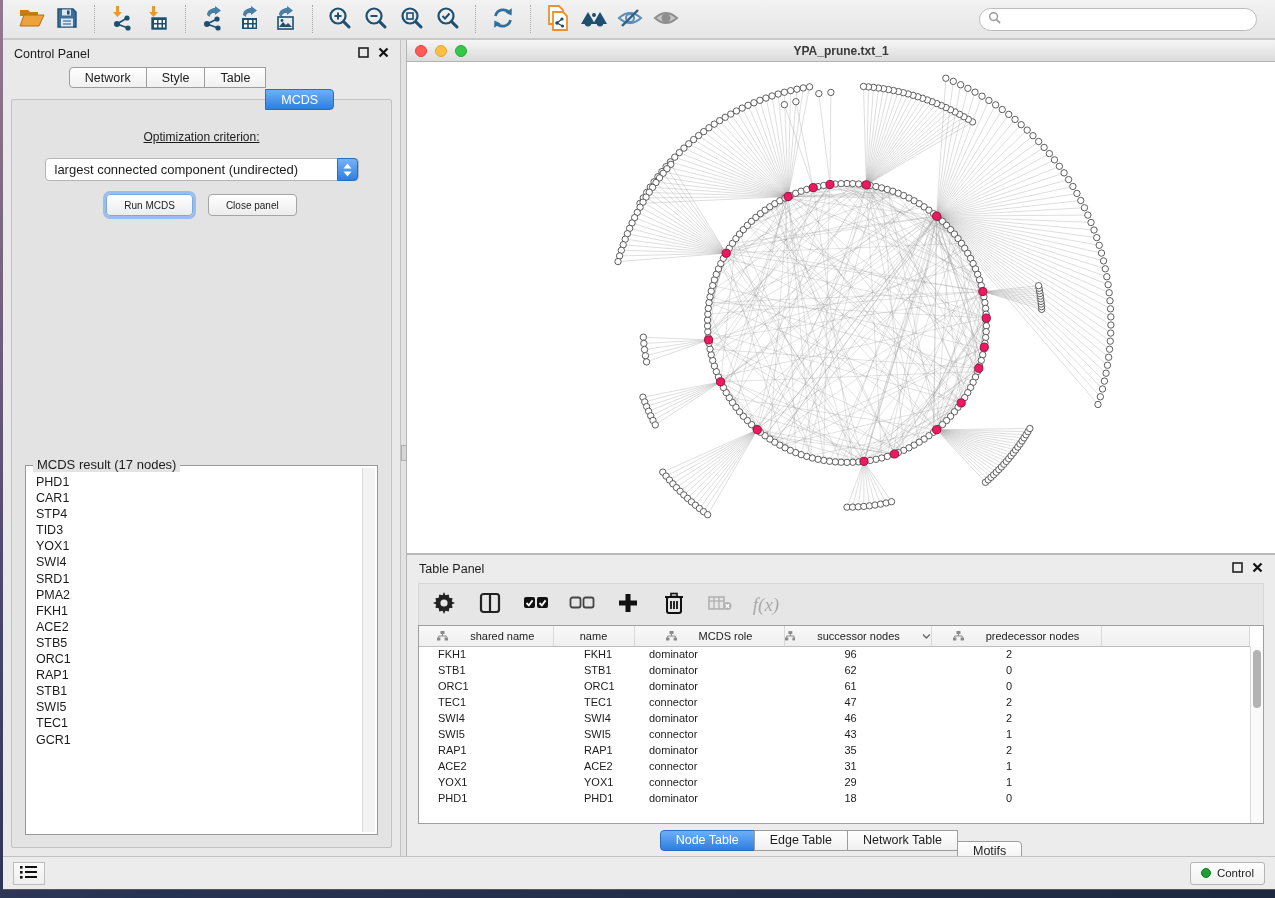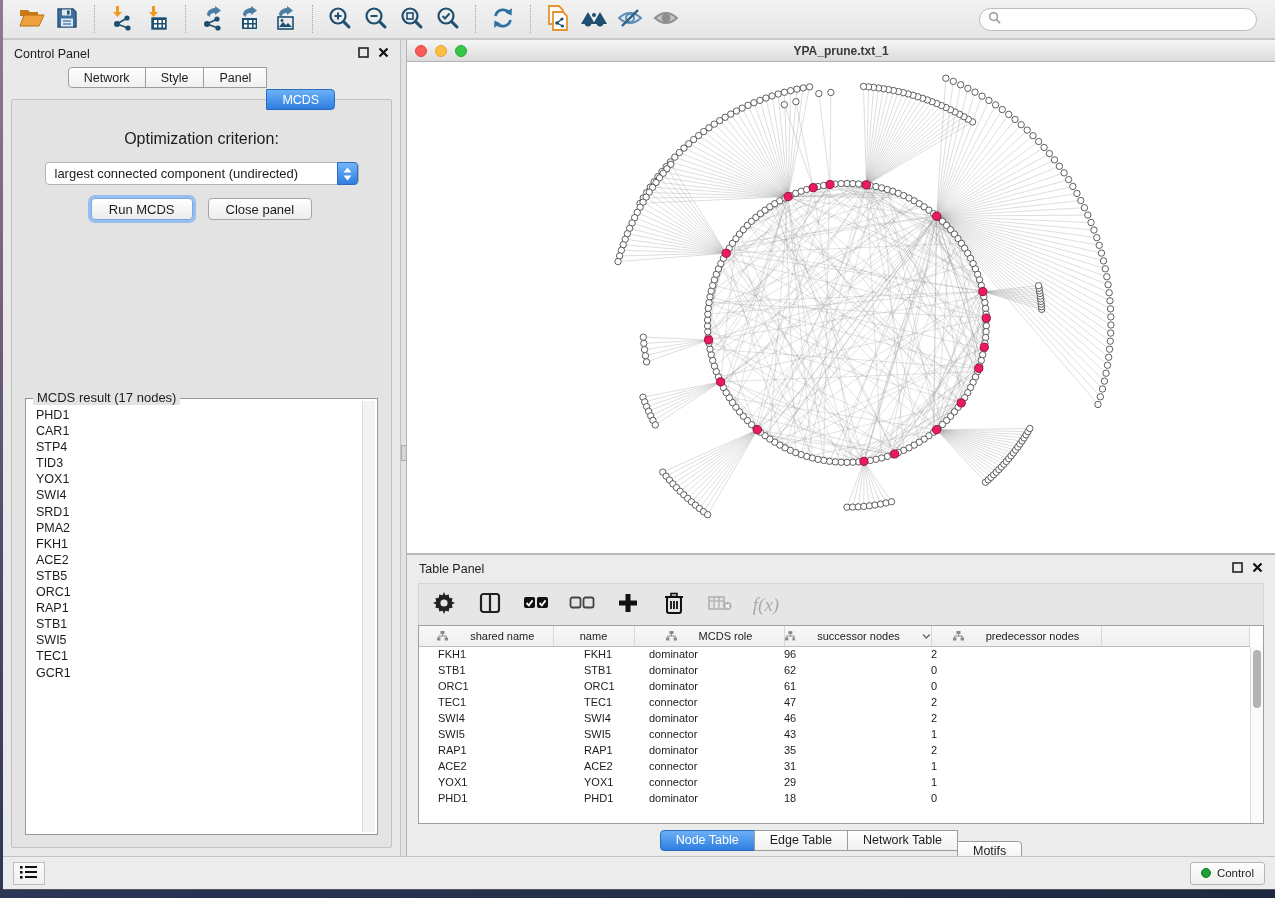--- a/index.html
+++ b/index.html
@@ -42,37 +42,37 @@
     height:21px; padding:0 15px; display:flex; align-items:center; font-size:12.5px;
     background:linear-gradient(#ffffff,#f0f0f0); border:1px solid #9d9d9d; margin-left:-1px; cursor:default;
   }
   .seg-tab:first-child { border-radius:4px 0 0 4px; margin-left:0;text-align:right; }
   .seg-tab:last-child { border-radius:0 4px 4px 0;margin-top:22px; }
   .seg-tab.selected { background:linear-gradient(#6cb0f7,#2e7ee0); border-color:#2a6cc0; color:#fff; }
   .cp-box {
     flex:1; margin:0 8px 8px; border:1px solid #c2c2c2; border-radius:2px; background:#e3e3e3;
     display:flex; flex-direction:column; padding:30px 10px 12px; min-height:0;
   }
-  .opt-label { text-align:center; font-size:16px; }
+  .opt-label { text-align:center; font-size:12px;text-decoration:underline; }
   .mac-select {
     margin:14px auto 0; width:314px; height:23px; background:#fff; border:1px solid #b5b5b5; border-radius:4px;
     display:flex; align-items:center; font-size:13px; padding-left:9px; position:relative;
   }
   .mac-select .stepper {
     position:absolute; right:0; top:-1px; bottom:-1px; width:21px; border-radius:0 4px 4px 0;
     background:linear-gradient(#74b3f8,#2e7ee0); border:1px solid #2a6cc0; display:flex; flex-direction:column; align-items:center; justify-content:center; gap:2px;
   }
   .btn-row { display:flex; justify-content:center; gap:15px; margin-top:13px; }
   .aqua-btn {
-    height:22px; padding:0 17px; font-size:13px; font-family:inherit; color:#1c1c1c;
+    height:22px; padding:0 17px; font-size:10px; font-family:inherit; color:#1c1c1c;
     background:linear-gradient(#ffffff,#ececec); border:1px solid #a5a5a5; border-radius:4px;
   }
   .aqua-btn.focused { box-shadow:0 0 0 3px rgba(100,165,245,.6); border-color:#7aa8e0; }
   .cp-spacer { flex:1; }
-  .result-group { position:relative; height:437px; border:1px solid #989898; background:#fff; margin:0 3px; }
+  .result-group { position:relative; height:370px; border:1px solid #989898; background:#fff; margin:0 3px; }
   .result-legend { position:absolute; top:-9px; left:7px; background:#e3e3e3; padding:0 4px; font-size:13px; z-index:1; }
   .result-list { position:absolute; inset:2px 16px 2px 2px; overflow:hidden; padding:6px 0 0 8px; background:#fff; }
   .result-item { font-size:12.5px; line-height:16.1px; }
   .result-track { position:absolute; top:2px; right:2px; bottom:2px; width:13px; background:#f3f3f3; border-left:1px solid #dcdcdc; }
 
   
   .right { flex:1; display:flex; flex-direction:column; min-width:0; }
   .network-window { height:515px; flex:0 0 515px; display:flex; flex-direction:column; border-bottom:2px solid #b9b9b9; }
   .net-titlebar {
     height:22px; background:linear-gradient(#f5f5f5,#dcdcdc); border-bottom:1px solid #b3b3b3;
@@ -97,21 +97,21 @@
   table.node-table { border-collapse:collapse; width:calc(100% - 13px); table-layout:fixed; }
   .node-table th {
     height:20px; background:linear-gradient(#f8f8f8,#efefef); border-bottom:1px solid #bfbfbf; border-right:1px solid #d9d9d9;
     font-weight:400; font-size:11px; color:#222; white-space:nowrap; overflow:hidden;
   }
   .th-inner { display:flex; align-items:center; justify-content:center; gap:22px; }
   .node-table td { height:16px; font-size:11px; white-space:nowrap; overflow:hidden; }
   td.c0 { padding-left:19px; }
   td.c1 { padding-left:31px; }
   td.c2 { padding-left:15px; }
-  td.num { text-align:left; padding-right:14px; }
+  td.num { text-align:center; padding-right:14px; }
   .vscroll { position:absolute; top:21px; right:0; bottom:0; width:13px; background:#fafafa; border-left:1px solid #d9d9d9; }
   .vscroll .thumb { position:absolute; top:3px; left:2px; width:8px; height:58px; background:#b3b3b3; border-radius:5px; }
   .tp-tabs { height:32px; flex:0 0 32px; display:flex; justify-content:center; align-items:center; }
 
   
   .status-bar { height:33px; flex:0 0 33px; background:#ececec; border-top:1px solid #c2c2c2; display:flex; align-items:center; padding:0 10px; }
   .list-btn { width:32px; height:23px; background:linear-gradient(#fbfbfb,#efefef); border:1px solid #bdbdbd; display:flex; align-items:center; justify-content:center; }
   .memory-btn {
     margin-left:auto; height:23px; padding:0 10px; display:flex; align-items:center; gap:6px; font-size:11.5px;
     background:linear-gradient(#fdfdfd,#f0f0f0); border:1px solid #b5b5b5; border-radius:3px;
@@ -295,21 +295,21 @@
         </span>
       </div>
       <div class="cp-tabs">
         <div class="seg-tab">
             <span>Network</span>
           </div>
         <div class="seg-tab">
             <span>Style</span>
           </div>
         <div class="seg-tab">
-            <span>Panel</span>
+            <span>Table</span>
           </div>
         <div class="seg-tab selected">
             <span>MCDS</span>
           </div>
       </div>
       <div class="cp-box">
         <div class="opt-label">Optimization criterion:</div>
         <div class="mac-select">
           <span>largest connected component (undirected)</span>
           <span class="stepper">

